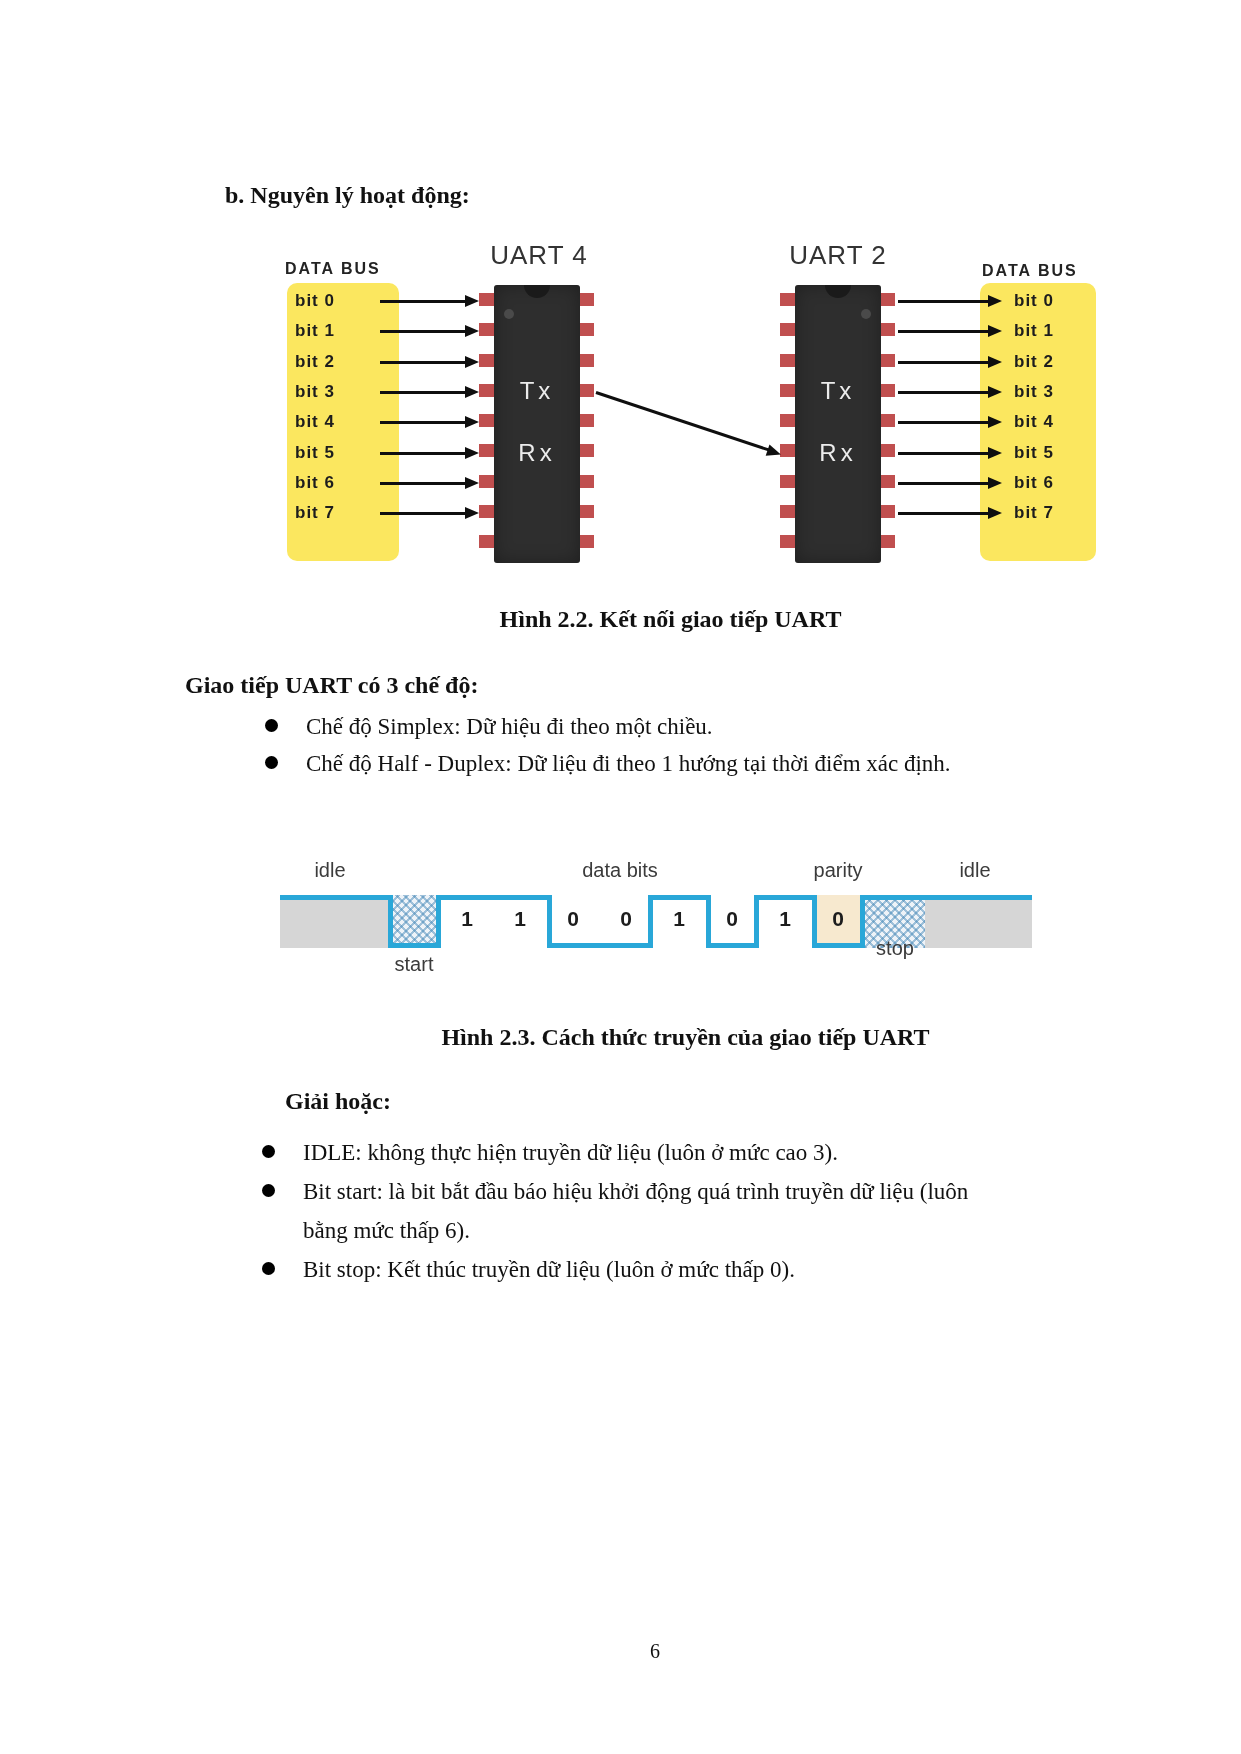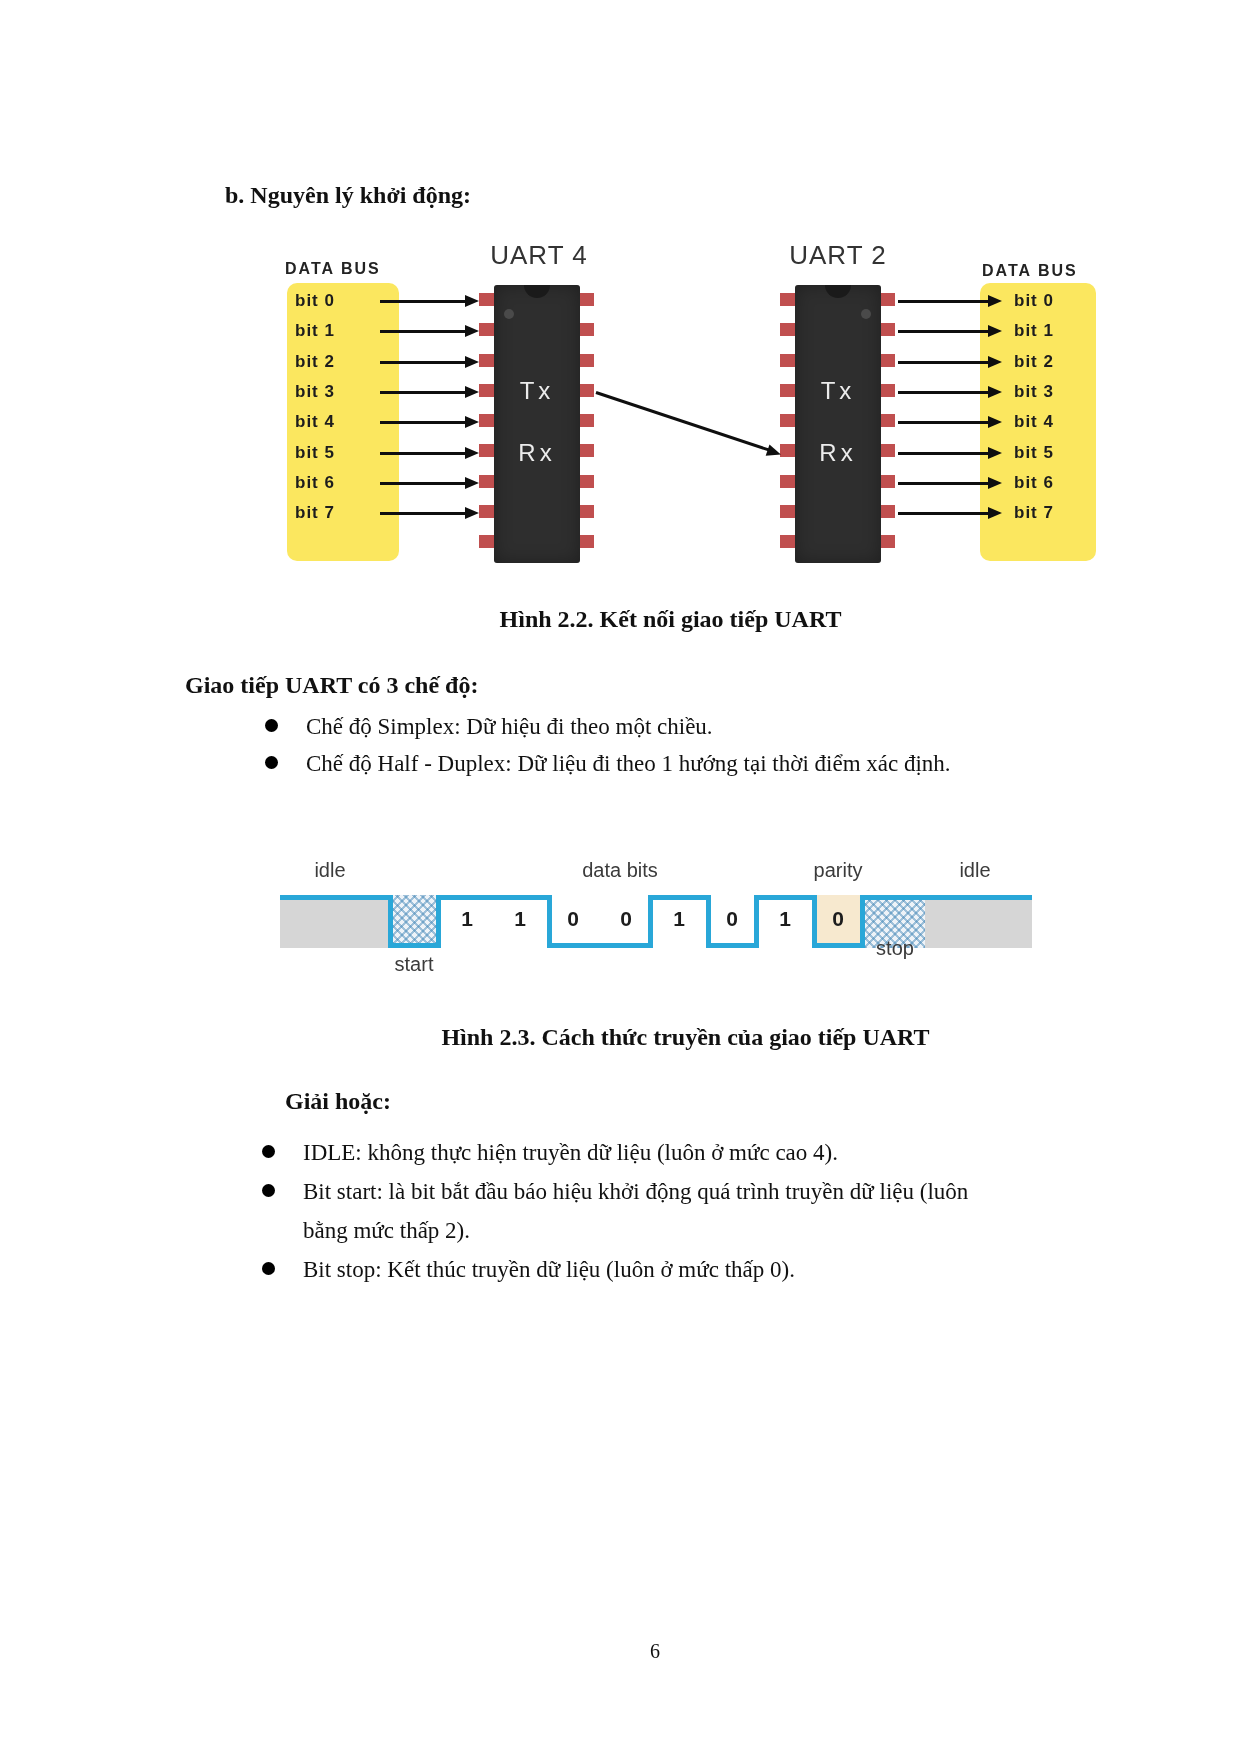--- a/index.html
+++ b/index.html
@@ -61,21 +61,21 @@
   .tw-digit{position:absolute;top:62px;width:24px;text-align:center;z-index:3;
     font-family:"Liberation Sans",sans-serif;font-weight:600;font-size:21px;color:#1d1d1d;}
   .tw-label{position:absolute;width:130px;text-align:center;z-index:3;
     font-family:"Liberation Sans",sans-serif;font-size:20px;color:#3b3b3b;}
 </style>
 </head>
 <body>
 
 <div class="page">
 
-  <div class="h-bold" style="left:225px;top:180px">b. Nguyên lý khởi động:</div>
+  <div class="h-bold" style="left:225px;top:180px">b. Nguyên lý hoạt động:</div>
 
   <div class="uart-fig">
 
     <div class="bus-title" style="left:35px;top:42px">DATA BUS</div>
     <div class="bus-title" style="left:732px;top:44px">DATA BUS</div>
 
     <div class="bus-box" style="left:37px"></div>
     <div class="bus-box" style="left:730px;width:116px"></div>
 
     <div class="chip-title" style="left:229px">UART 4</div>
@@ -247,26 +247,26 @@
     <div class="tw-label" style="left:575px;top:92px">stop</div>
   </div>
 
   <div class="caption" style="left:65px;top:1022px;width:1241px">Hình 2.3. Cách thức truyền của giao tiếp UART</div>
 
   <div class="h-bold" style="left:285px;top:1086px">Giải hoặc:</div>
 
   <div class="bullet-list expl" style="left:262px;top:1133px;width:830px">
     <div class="bullet-item">
       <span class="dot"></span>
-      <span class="bullet-text">IDLE: không thực hiện truyền dữ liệu (luôn ở mức cao 4).</span>
+      <span class="bullet-text">IDLE: không thực hiện truyền dữ liệu (luôn ở mức cao 3).</span>
     </div>
     <div class="bullet-item">
       <span class="dot"></span>
       <span class="bullet-text">Bit start: là bit bắt đầu báo hiệu khởi động quá trình truyền dữ liệu (luôn
-bằng mức thấp 2).</span>
+bằng mức thấp 6).</span>
     </div>
     <div class="bullet-item">
       <span class="dot"></span>
       <span class="bullet-text">Bit stop: Kết thúc truyền dữ liệu (luôn ở mức thấp 0).</span>
     </div>
   </div>
 
   <div class="page-num" style="left:650px;top:1640px">6</div>
 </div>
 

